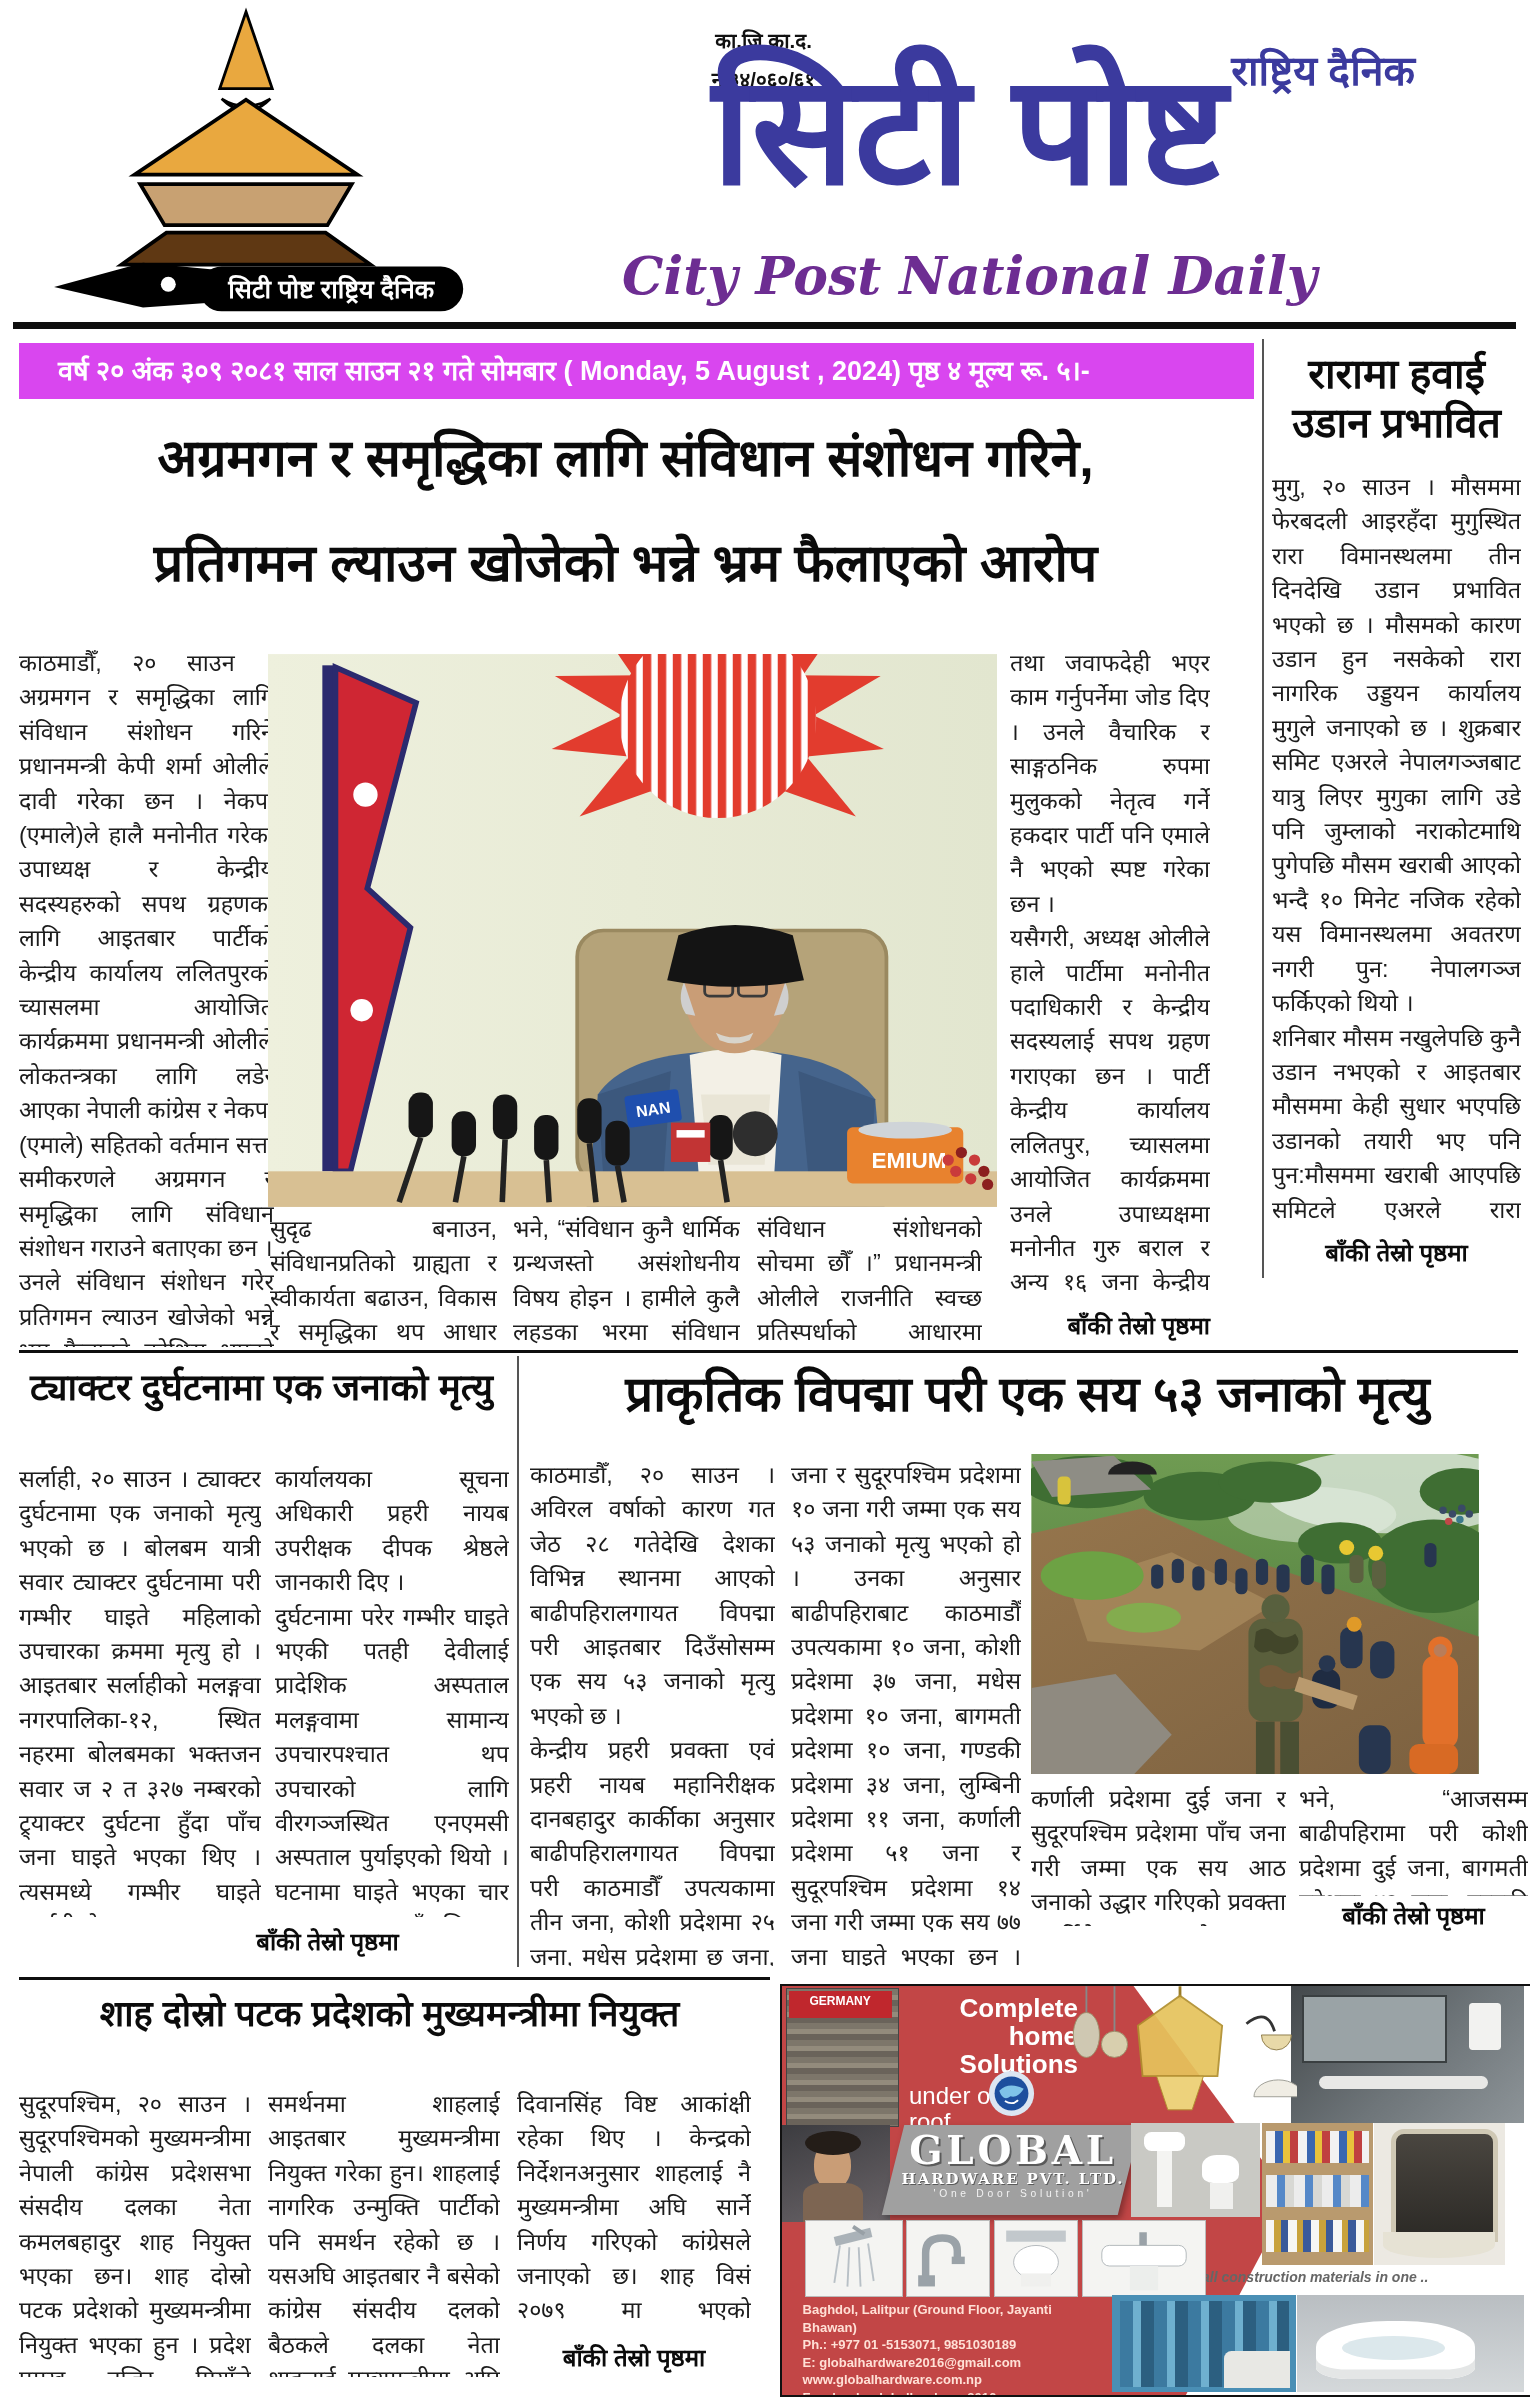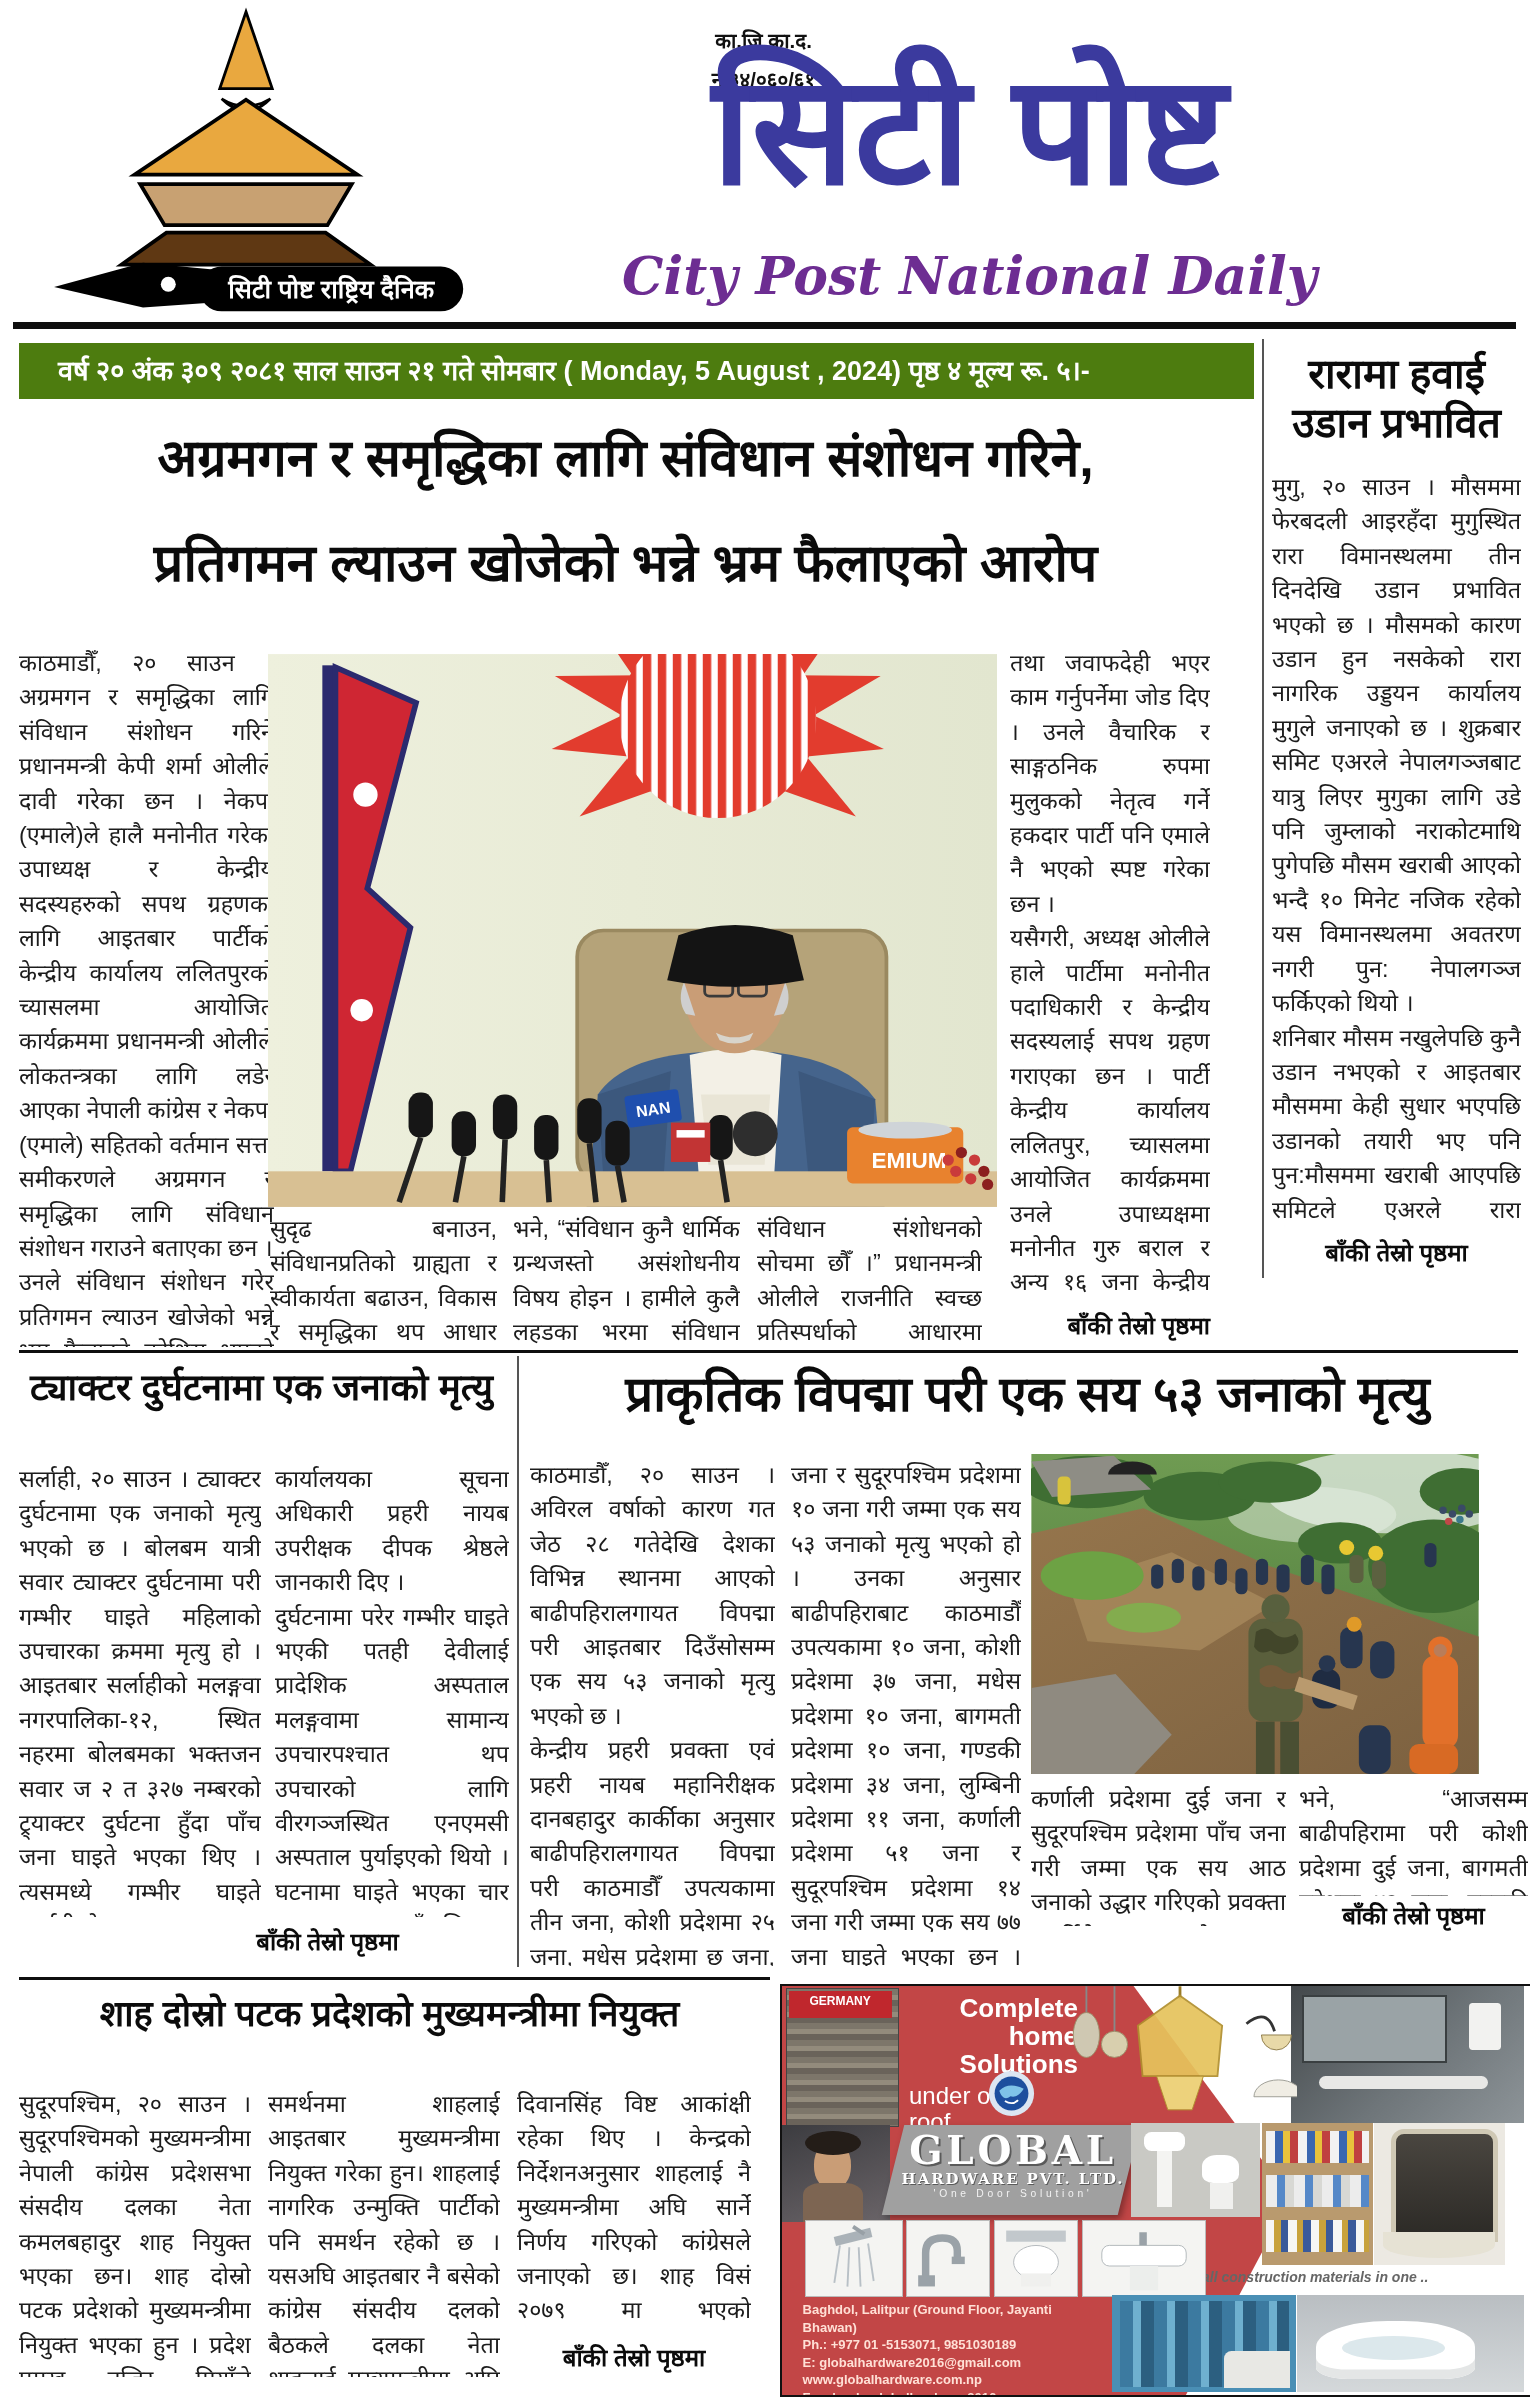--- a/index.html
+++ b/index.html
@@ -4,21 +4,21 @@
 <style>
   html,body{margin:0;padding:0;background:#888;}
   .page{position:relative;width:1531px;height:2399px;background:#fff;overflow:hidden;
         font-family:"Liberation Sans","DejaVu Sans",sans-serif;color:#151515;margin:0 auto;}
   .abs{position:absolute;}
   .np-body{font-size:23.4px;line-height:1.47;text-align:justify;white-space:pre-line;color:#1c1c1c;}
   .np-head{font-weight:800;color:#0b0b0b;text-align:center;}
   .cont{font-weight:800;font-size:24px;text-align:center;color:#0b0b0b;}
   .rule{background:#0e0e0e;}
   .vrule{background:#555;width:1.9px;}
-  .dateline{background:#4d7c0f;color:#fff;font-weight:700;font-size:27px;line-height:56px;padding-left:39px;box-sizing:border-box;}
+  .dateline{background:#d946ef;color:#fff;font-weight:700;font-size:27px;line-height:56px;padding-left:39px;box-sizing:border-box;}
   .mast-title{font-weight:800;color:#3b3a9e;text-align:center;}
   .mast-sub{font-style:italic;font-weight:700;color:#6d2d92;text-align:center;font-family:"DejaVu Serif","Liberation Serif",serif;}
   .ad-box{border:2.8px solid #111;background:#fff;overflow:hidden;}
   .ad-red{position:absolute;inset:0;background:#c24646;
           clip-path:polygon(0 0,47% 0,68% 52%,54% 100%,0 100%);}
   .ad-complete{color:#fff;font-weight:800;font-size:26px;line-height:1.08;}
   .ad-under{color:#fff;font-weight:400;font-size:24px;line-height:1.1;}
   .brand-panel{background:#a0a0a0;transform:skewX(-14deg);box-shadow:3.7px 3.7px 7.5px rgba(0,0,0,.35);}
   .brand-inner{transform:skewX(14deg);text-align:center;color:#fff;}
   .brand-global{font-family:"DejaVu Serif","Liberation Serif",serif;font-weight:700;font-size:39px;letter-spacing:3.7px;
@@ -48,20 +48,21 @@
       <rect x="185" y="278" width="282" height="48" rx="24" fill="#000"></rect>
       <text x="326" y="312" text-anchor="middle" font-size="27" font-weight="bold" fill="#fff">सिटी पोष्ट राष्ट्रिय दैनिक</text>
     </svg>
   </div>
 
   <div class="abs" style="left:656px;top:26px;width:215px;text-align:center;font-weight:700;font-size:20.6px;color:#111;">
     <div>का.जि.का.द.</div>
     <div style="margin-top:11px;">नं.३४/०६०/६१</div>
   </div>
 
+  <div class="abs mast-title" style="left:1106px;top:41px;width:309px;font-size:41px;text-align:right;">राष्ट्रिय दैनिक</div>
 
   <div class="abs mast-title" style="left:515px;top:32px;width:909px;font-size:152px;line-height:197px;">सिटी पोष्ट</div>
 
   <div class="abs mast-sub" style="left:515px;top:245px;width:909px;font-size:52px;">City Post National Daily</div>
 
   <div class="abs rule" style="left:13px;top:322px;width:1503px;height:6.6px;"></div>
 
   <div class="abs dateline" style="left:19px;top:343px;width:1235px;height:56px;">वर्ष २०  अंक ३०९  २०८१ साल साउन २१  गते  सोमबार ( Monday, 5 August , 2024) पृष्ठ ४  मूल्य रू. ५।-</div>
 
   <div class="abs vrule" style="left:1262px;top:339px;height:939px;"></div>

